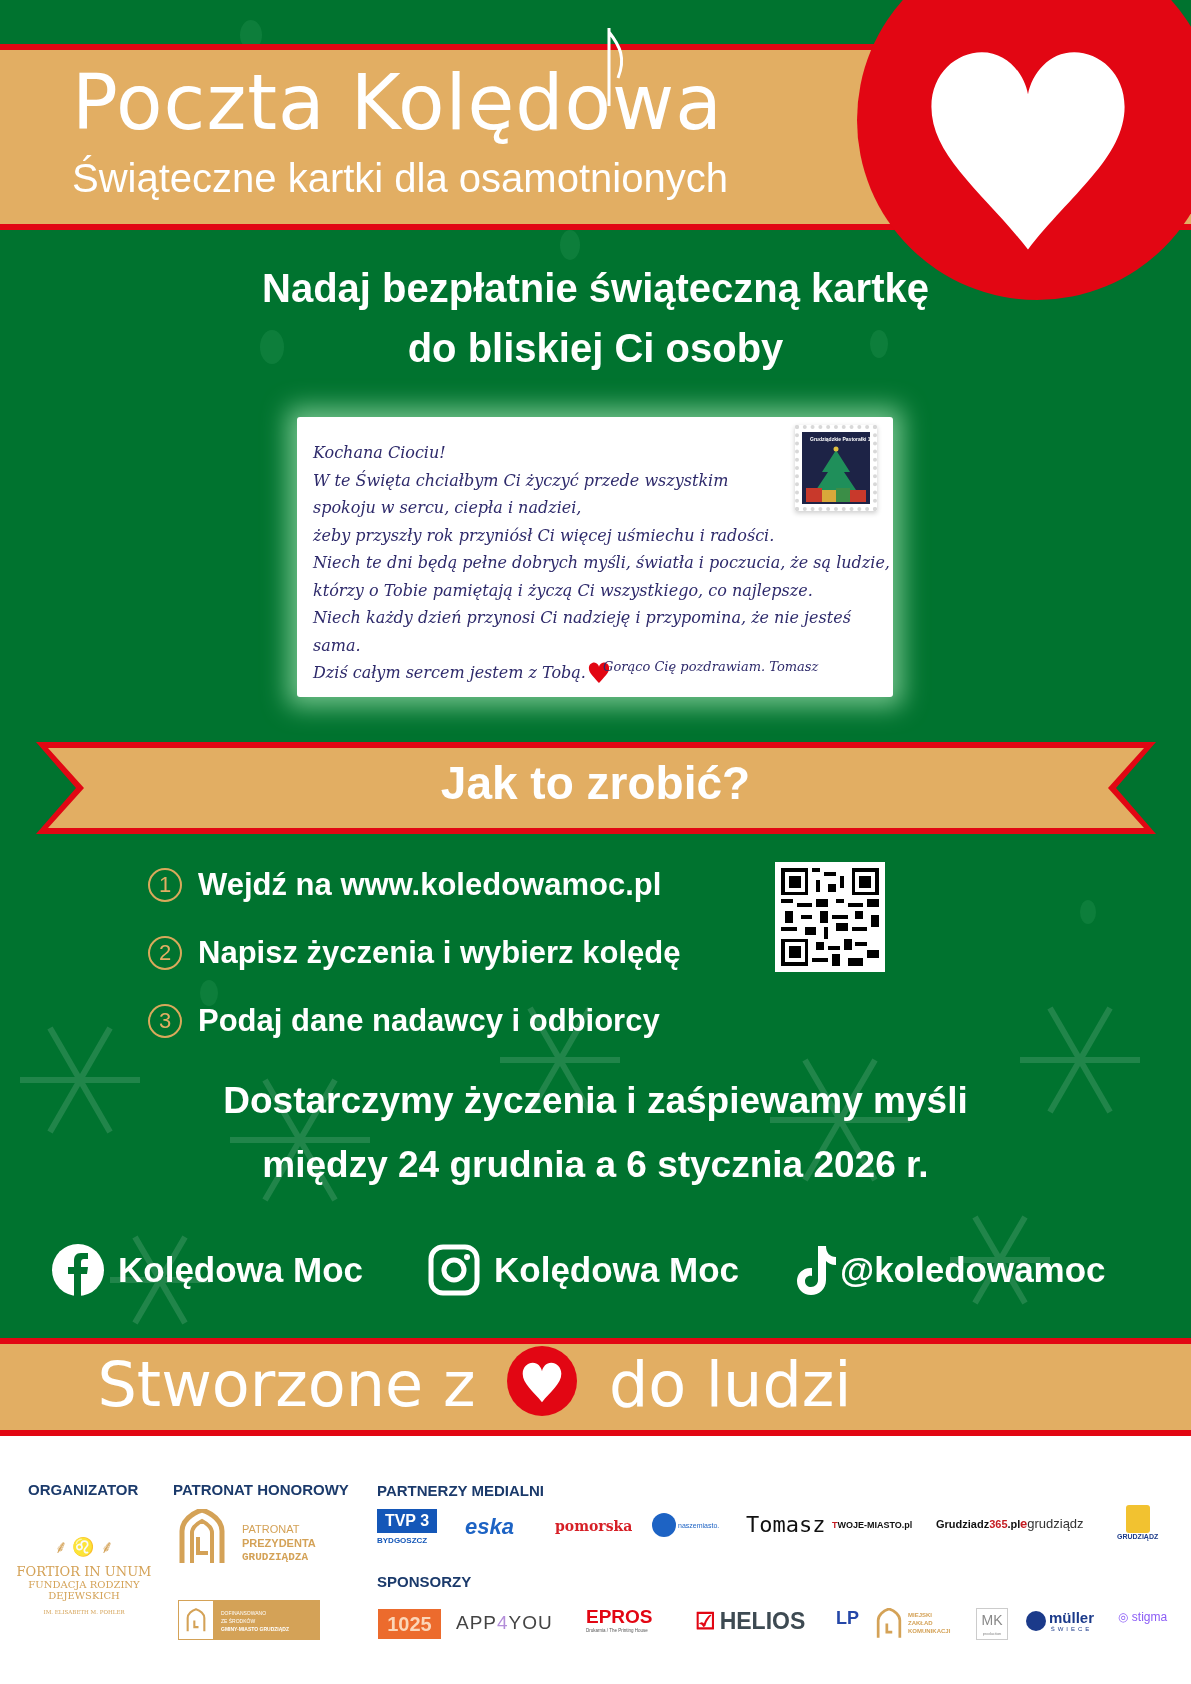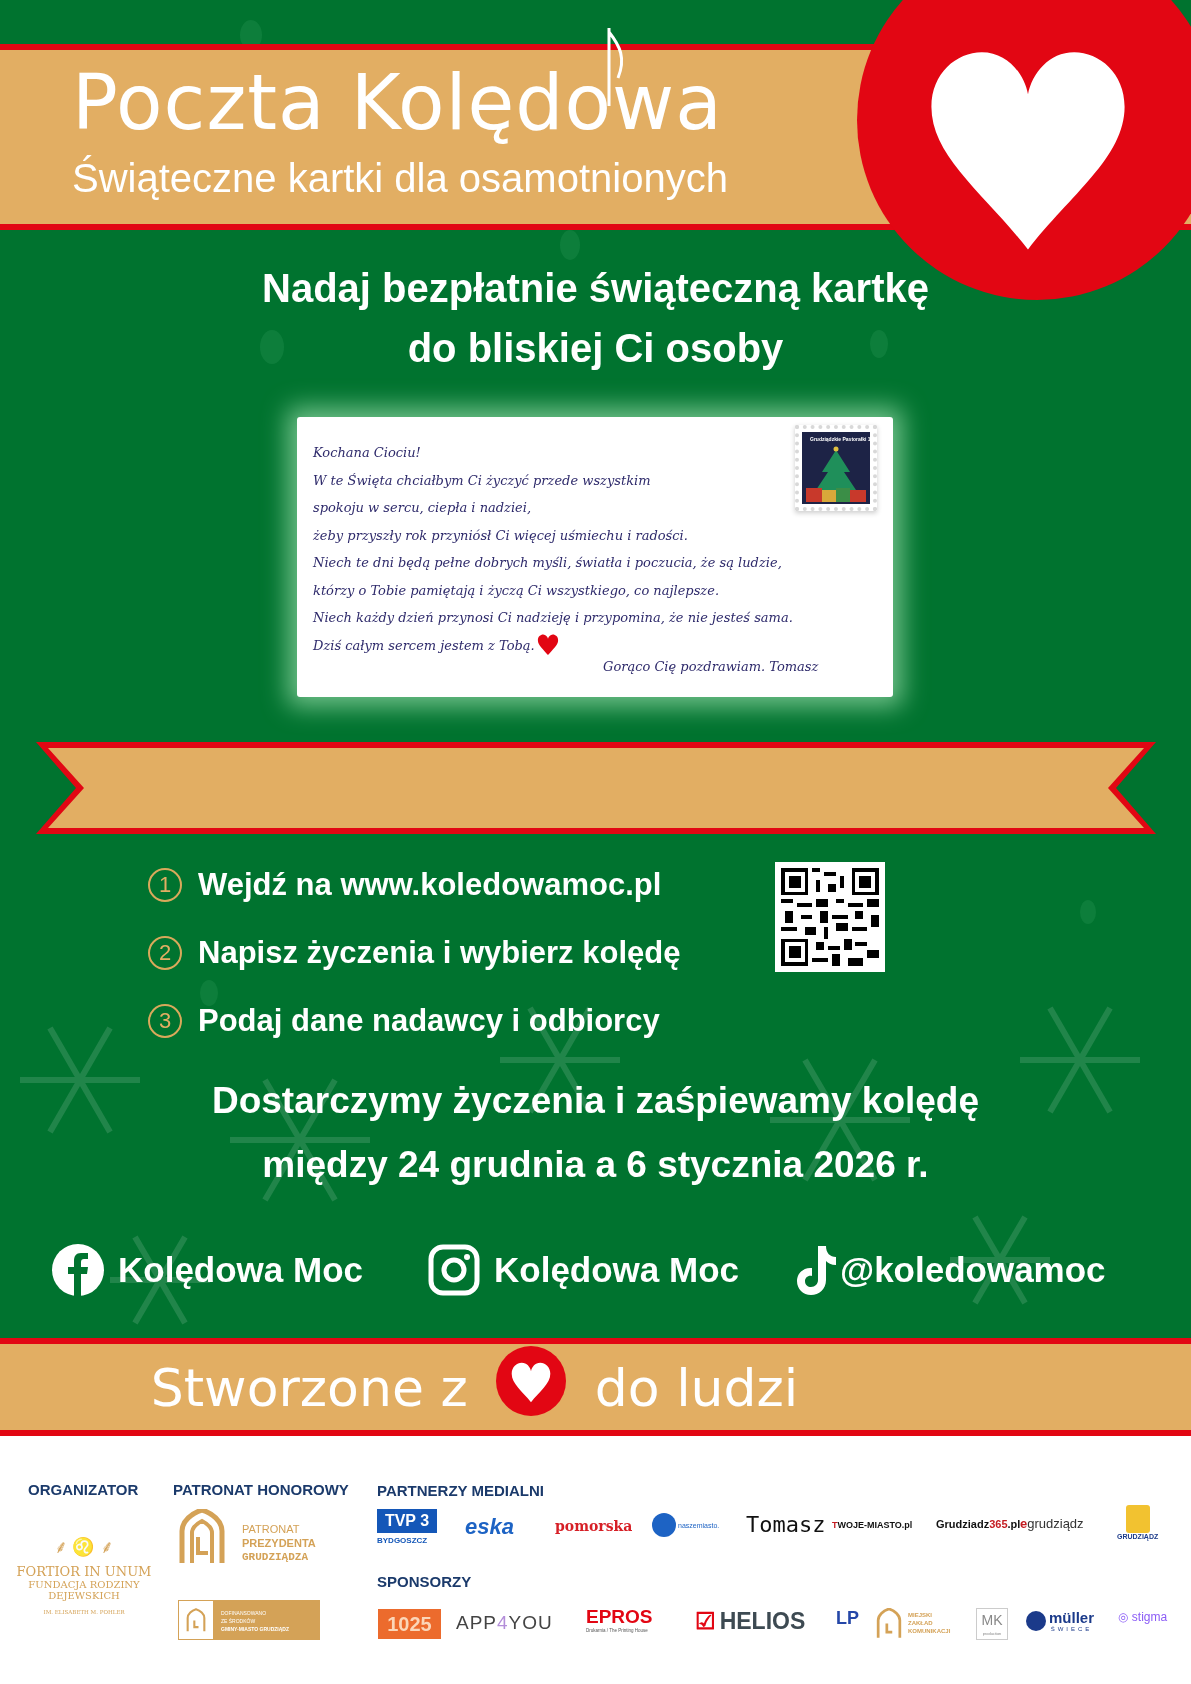--- a/index.html
+++ b/index.html
@@ -14,42 +14,42 @@
   .title { position: absolute; left: 72px; top: 58px; font-size: 76px; color: #fff; font-family: "DejaVu Sans", sans-serif; letter-spacing: 1px; font-weight: normal; }
   .subtitle { position: absolute; left: 72px; top: 156px; font-size: 40px; color: #fff; font-family: "Liberation Sans", sans-serif; }
   .note { position: absolute; left: 606px; top: 28px; width: 22px; height: 80px; }
   .big-circle { position: absolute; left: 857px; top: -60px; width: 360px; height: 360px; border-radius: 50%; background: #e20613; }
   .big-heart { position: absolute; left: 923px; top: 48px; width: 210px; height: 210px; }
 
   .headline { position: absolute; left: 0; width: 1191px; text-align: center; color: #fff; font-weight: bold; font-size: 40px; }
 
   
   .postcard { position: absolute; left: 297px; top: 417px; width: 596px; height: 280px; background: #fff; border-radius: 3px; box-shadow: 0 0 24px 10px rgba(200,255,210,0.55); }
-  .card-lines { position: absolute; left: 16px; top: 22px; color: #2e2a6b; font-family: "DejaVu Serif", serif; font-style: italic; font-size: 13px; line-height: 27.5px; }
+  .card-lines { position: absolute; left: 16px; top: 22px; color: #2e2a6b; font-family: "DejaVu Serif", serif; font-style: italic; font-size: 16px; line-height: 27.5px; }
   .card-sign { position: absolute; left: 306px; top: 242px; color: #2e2a6b; font-family: "DejaVu Serif", serif; font-style: italic; font-size: 13px; }
   .small-heart { display: inline-block; width: 22px; height: 22px; vertical-align: -6px; margin-left: 2px; }
   .stamp { position: absolute; left: 498px; top: 8px; width: 82px; height: 86px; background: #fff; border: 4px dotted #d8d8d8; box-shadow: 0 2px 5px rgba(0,0,0,0.2); }
   .stamp-inner { position: absolute; left: 3px; top: 3px; width: 68px; height: 72px; background: #1d2346; overflow: hidden; }
   .stamp-text { position: absolute; left: 8px; top: 4px; color: #fff; font-size: 5px; font-weight: bold; white-space: nowrap; }
 
   
   .ribbon { position: absolute; left: 36px; top: 742px; width: 1120px; height: 92px; }
   .ribbon-title { position: absolute; left: 0; top: 756px; width: 1191px; text-align: center; color: #fff; font-weight: bold; font-size: 46px; }
 
   .steps { position: absolute; left: 148px; top: 868px; }
   .step { display: flex; align-items: center; height: 34px; margin-bottom: 34px; }
   .step-num { width: 34px; height: 34px; border: 2px solid #d9a95b; border-radius: 50%; color: #e2ae63; font-size: 22px; text-align: center; line-height: 30px; margin-right: 16px; }
   .step-text { color: #fff; font-weight: bold; font-size: 31px; }
   .qr { position: absolute; left: 775px; top: 862px; width: 110px; height: 110px; background: #fff; padding: 6px; }
 
   .social { position: absolute; top: 1244px; display: flex; align-items: center; color: #fff; font-weight: bold; font-size: 35px; }
   .social svg { margin-right: 14px; }
 
   .bottom-band { position: absolute; left: 0; top: 1338px; width: 1191px; height: 98px; background: #e2ae63; border-top: 6px solid #e20613; border-bottom: 6px solid #e20613; }
-  .slogan { position: absolute; left: 0; top: 1346px; width: 949px; text-align: center; color: #fff; font-family: "DejaVu Sans", sans-serif; font-size: 52px; }
+  .slogan { position: absolute; left: 0; top: 1346px; width: 949px; text-align: center; color: #fff; font-family: "DejaVu Sans", sans-serif; font-size: 62px; }
   .slogan-heart { display: inline-block; width: 70px; height: 70px; border-radius: 50%; background: #e20613; vertical-align: -10px; position: relative; margin: 0 12px; }
 
   
   .flabel { position: absolute; color: #1b3a6b; font-weight: bold; font-size: 15px; }
   .gold { color: #d4a257; }
   .logo-txt { position: absolute; font-size: 11px; white-space: nowrap; }
 </style>
 </head>
 <body>
 
@@ -143,20 +143,21 @@
           <rect x="48" y="58" width="16" height="12" fill="#c8392b"></rect>
         </svg>
       </div>
     </div>
   </div>
 
   <svg class="ribbon" viewBox="0 0 1120 92">
     <polygon points="0,0 1120,0 1080,46 1120,92 0,92 40,46" fill="#e20613"></polygon>
     <polygon points="12,6 1108,6 1072,46 1108,86 12,86 48,46" fill="#e2ae63"></polygon>
   </svg>
+  <div class="ribbon-title">Jak to zrobić?</div>
 
   <div class="steps">
     <div class="step">
       <div class="step-num">1</div>
       <div class="step-text">Wejdź na www.koledowamoc.pl</div>
     </div>
     <div class="step">
       <div class="step-num">2</div>
       <div class="step-text">Napisz życzenia i wybierz kolędę</div>
     </div>
@@ -204,21 +205,21 @@
           <rect x="16" y="18" width="2" height="3"></rect>
           <rect x="19" y="19" width="3" height="1"></rect>
           <rect x="22" y="21" width="3" height="2"></rect>
         <rect x="8" y="23" width="4" height="1"></rect>
           <rect x="13" y="22" width="2" height="3"></rect>
           <rect x="17" y="23" width="4" height="2"></rect>
       </g>
     </svg>
   </div>
 
-  <div class="headline" style="top:1080px;font-size:37px;">Dostarczymy życzenia i zaśpiewamy kolędę</div>
+  <div class="headline" style="top:1080px;font-size:37px;">Dostarczymy życzenia i zaśpiewamy myśli</div>
   <div class="headline" style="top:1144px;font-size:37px;">między 24 grudnia a 6 stycznia 2026 r.</div>
 
   <div class="social" style="left:52px;">
     <svg width="52" height="52" viewBox="0 0 52 52">
       <circle cx="26" cy="26" r="26" fill="#fff"></circle>
       <path d="M29 52 L29 30 L35 30 L36 23 L29 23 L29 18 C29 16 30 15 32 15 L36 15 L36 9 C34 9 31 9 29 9 C24 9 22 12 22 17 L22 23 L16 23 L16 30 L22 30 L22 52 Z" fill="#00732f"></path>
     </svg>
     <span>Kolędowa Moc</span>
   </div>
   <div class="social" style="left:428px;">

